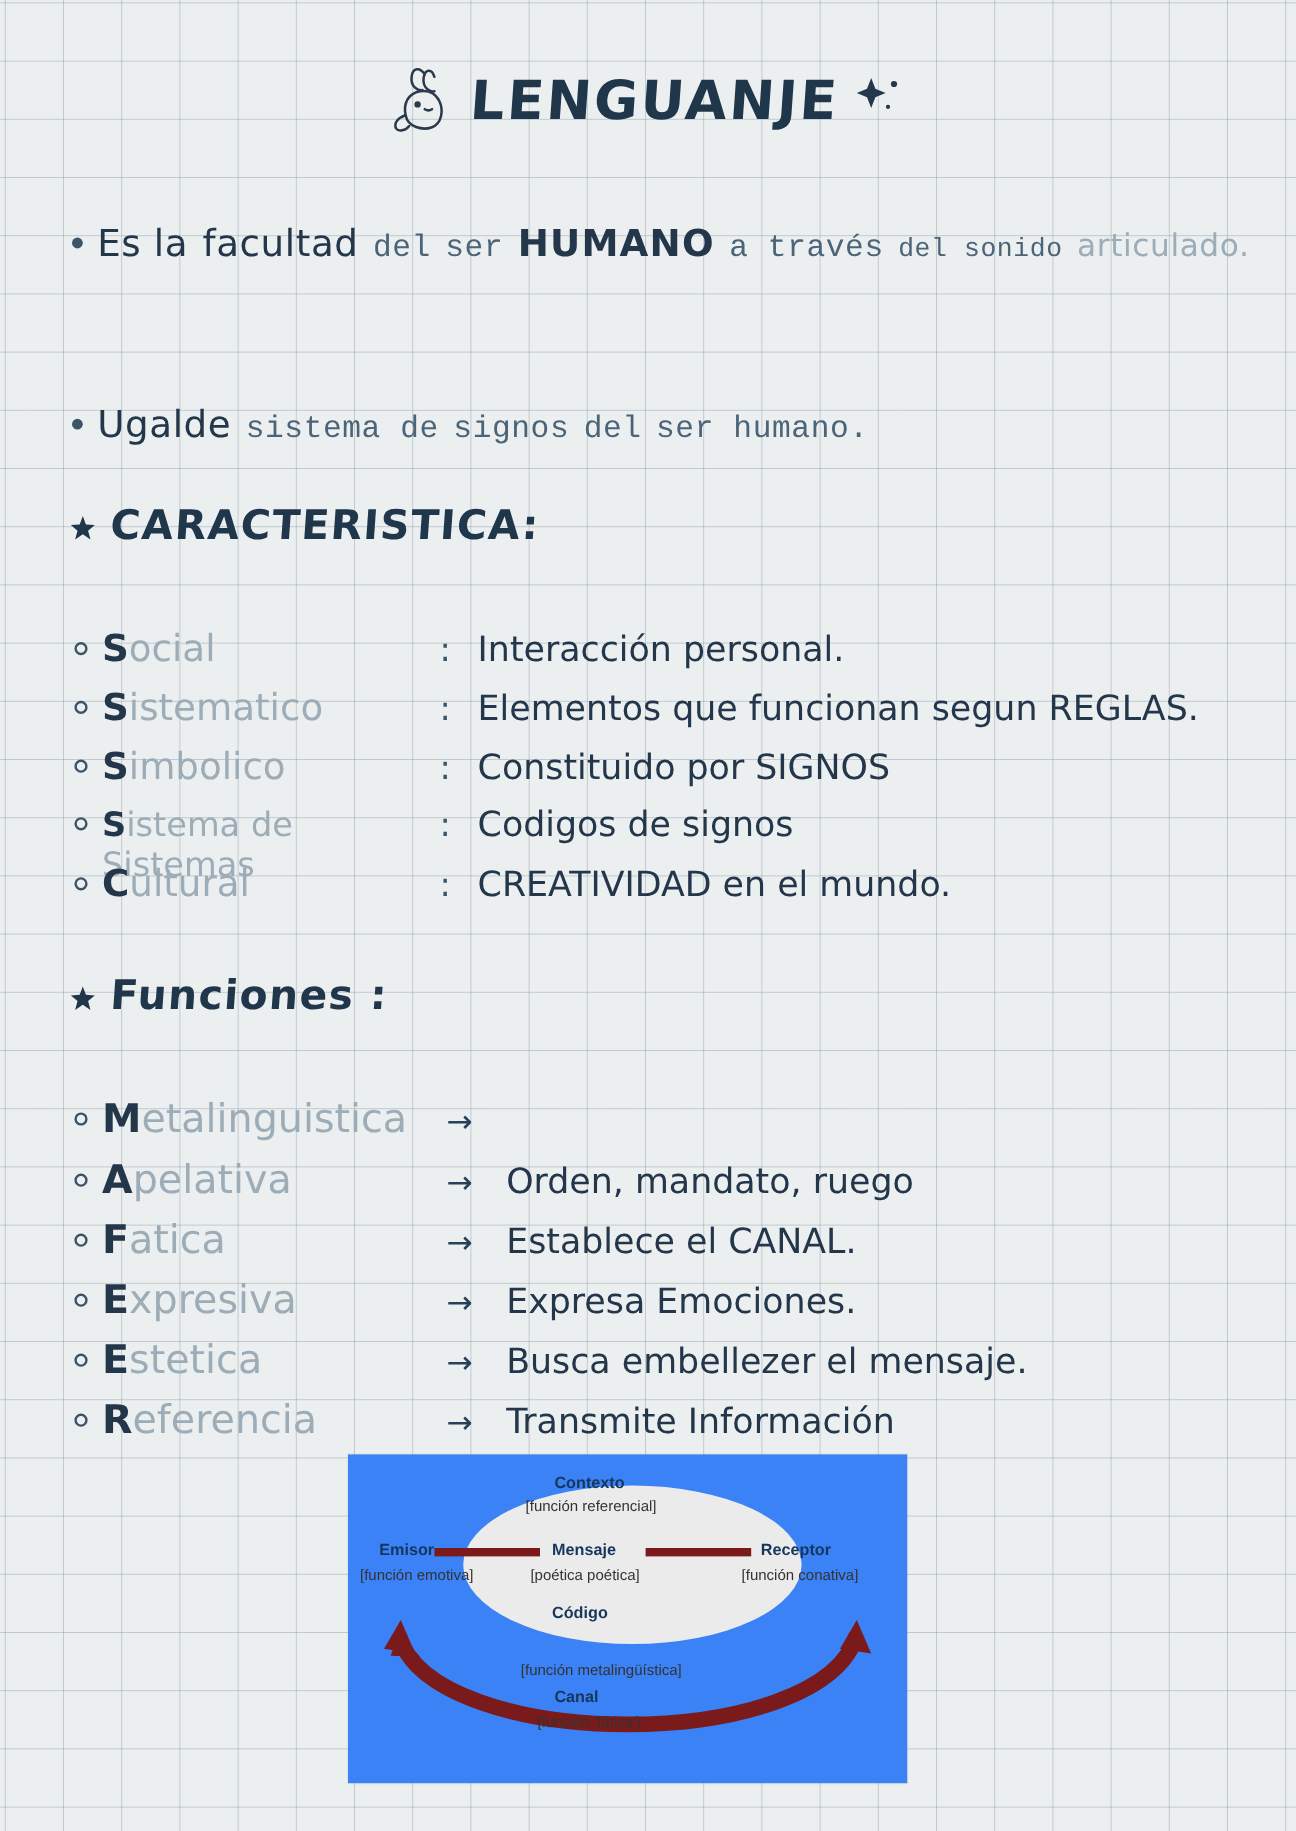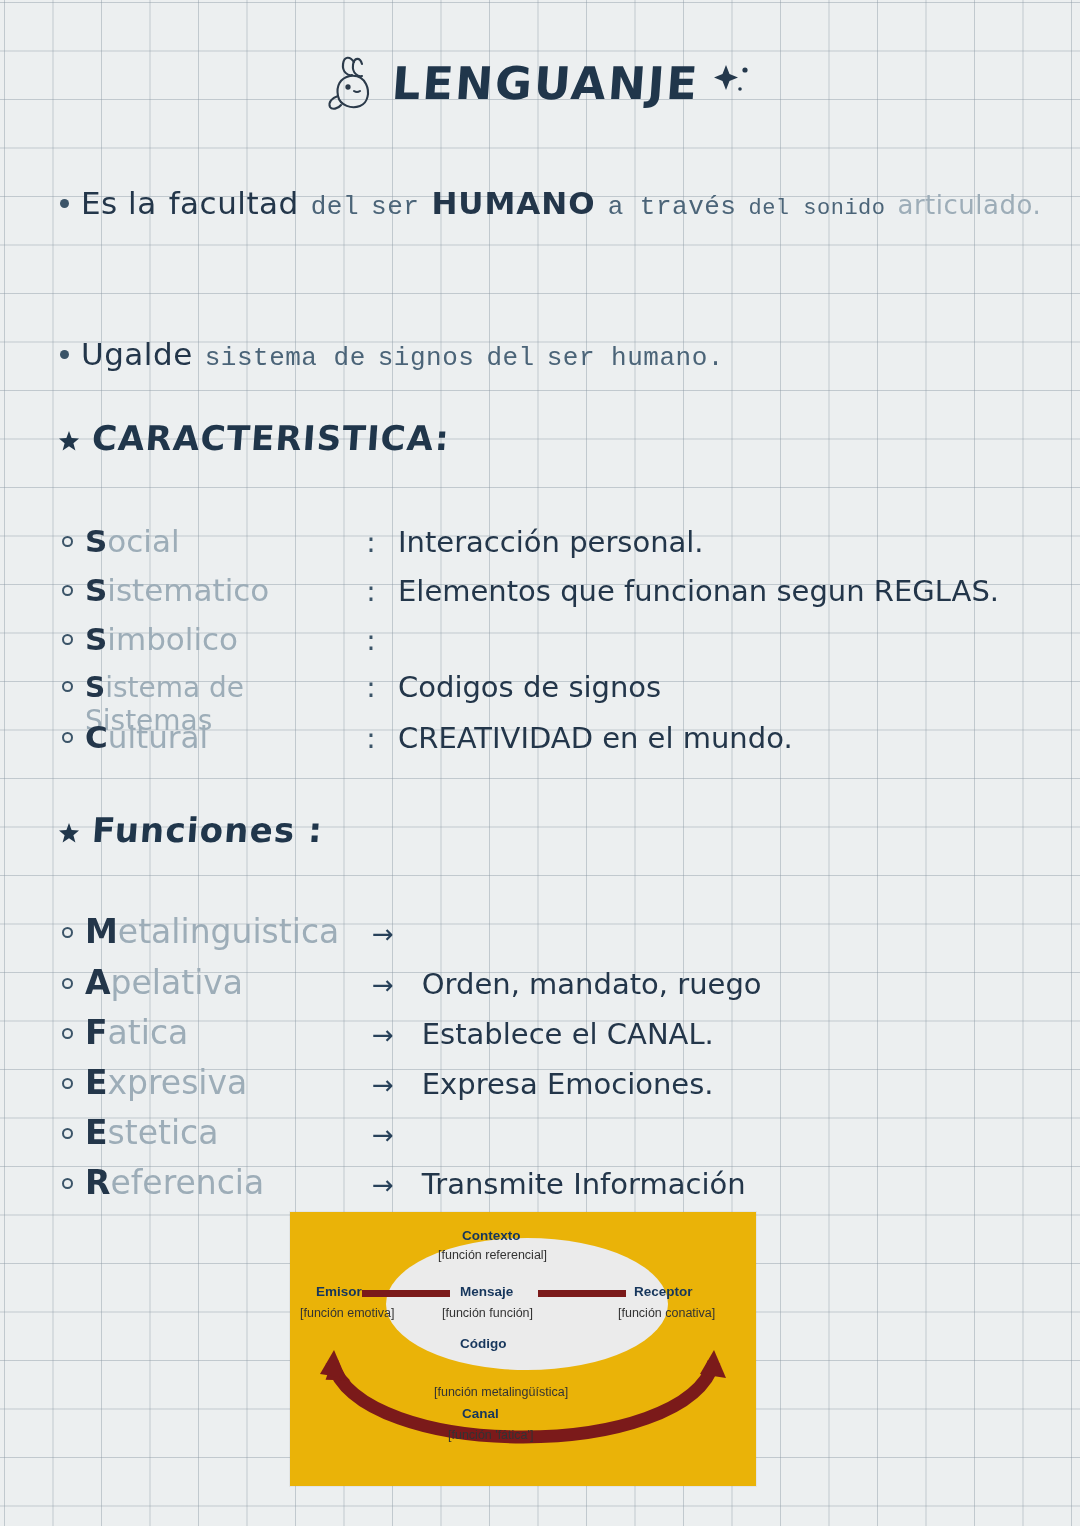--- a/index.html
+++ b/index.html
@@ -150,21 +150,21 @@
     padding-right: 10px;
   }
 
   
   #diagram-card {
     position: absolute;
     left: 290px;
     top: 1212px;
     width: 466px;
     height: 274px;
-    background: #eab308;
+    background: #3b82f6;
     box-shadow: 0 0 0 1px rgba(0,0,0,0.04);
   }
   #diagram-card .ellipse {
     position: absolute;
     left: 96px; top: 26px;
     width: 282px; height: 132px;
     border-radius: 50%;
     background: #ebebeb;
   }
   .dg-bold {
@@ -269,20 +269,21 @@
   </div>
 
   <div class="row2" style="left:62px; top:621px;">
     <span class="col-label">
       <span class="ring-bullet"></span>
       <span class="word-fade">
         <span class="lead">S</span><span class="ink-faint">imbolico</span>
       </span>
     </span>
     <span class="colon">:</span>
+    <span class="col-value">Constituido por SIGNOS</span>
   </div>
 
   <div class="row2" style="left:62px; top:670px;">
     <span class="col-label">
       <span class="ring-bullet"></span>
       <span class="word-fade" style="font-size:28px;">
         <span class="lead">S</span><span class="ink-faint">istema de Sistemas</span>
       </span>
     </span>
     <span class="colon">:</span>
@@ -352,20 +353,21 @@
   </div>
 
   <div class="row2" style="left:62px; top:1113px;">
     <span class="col-label" style="width:310px;">
       <span class="ring-bullet"></span>
       <span class="word-fade" style="font-size:33px;">
         <span class="lead">E</span><span class="ink-faint">stetica</span>
       </span>
     </span>
     <span class="arrow">→</span>
+    <span class="col-value">Busca embellezer el mensaje.</span>
   </div>
 
   <div class="row2" style="left:62px; top:1163px;">
     <span class="col-label" style="width:310px;">
       <span class="ring-bullet"></span>
       <span class="word-fade" style="font-size:33px;">
         <span class="lead">R</span><span class="ink-faint">eferencia</span>
       </span>
     </span>
     <span class="arrow">→</span>
@@ -385,21 +387,21 @@
     <div class="dg-bar" style="left:72px; top:78px; width:88px;"></div>
     <div class="dg-bar" style="left:248px; top:78px; width:88px;"></div>
 
     <div class="dg-bold" style="left:172px; top:16px;">Contexto</div>
     <div class="dg-sub" style="left:148px; top:36px;">[función referencial]</div>
 
     <div class="dg-bold" style="left:26px; top:72px;">Emisor</div>
     <div class="dg-sub" style="left:10px; top:94px;">[función emotiva]</div>
 
     <div class="dg-bold" style="left:170px; top:72px;">Mensaje</div>
-    <div class="dg-sub" style="left:152px; top:94px;">[función función]</div>
+    <div class="dg-sub" style="left:152px; top:94px;">[poética poética]</div>
 
     <div class="dg-bold" style="left:344px; top:72px;">Receptor</div>
     <div class="dg-sub" style="left:328px; top:94px;">[función conativa]</div>
 
     <div class="dg-bold" style="left:170px; top:124px;">Código</div>
     <div class="dg-sub" style="left:144px; top:146px;margin-top:27px;">[función metalingüística]</div>
 
     <div class="dg-bold" style="left:172px; top:194px;">Canal</div>
     <div class="dg-sub" style="left:158px; top:216px;">[función 'fática']</div>
   </div>

